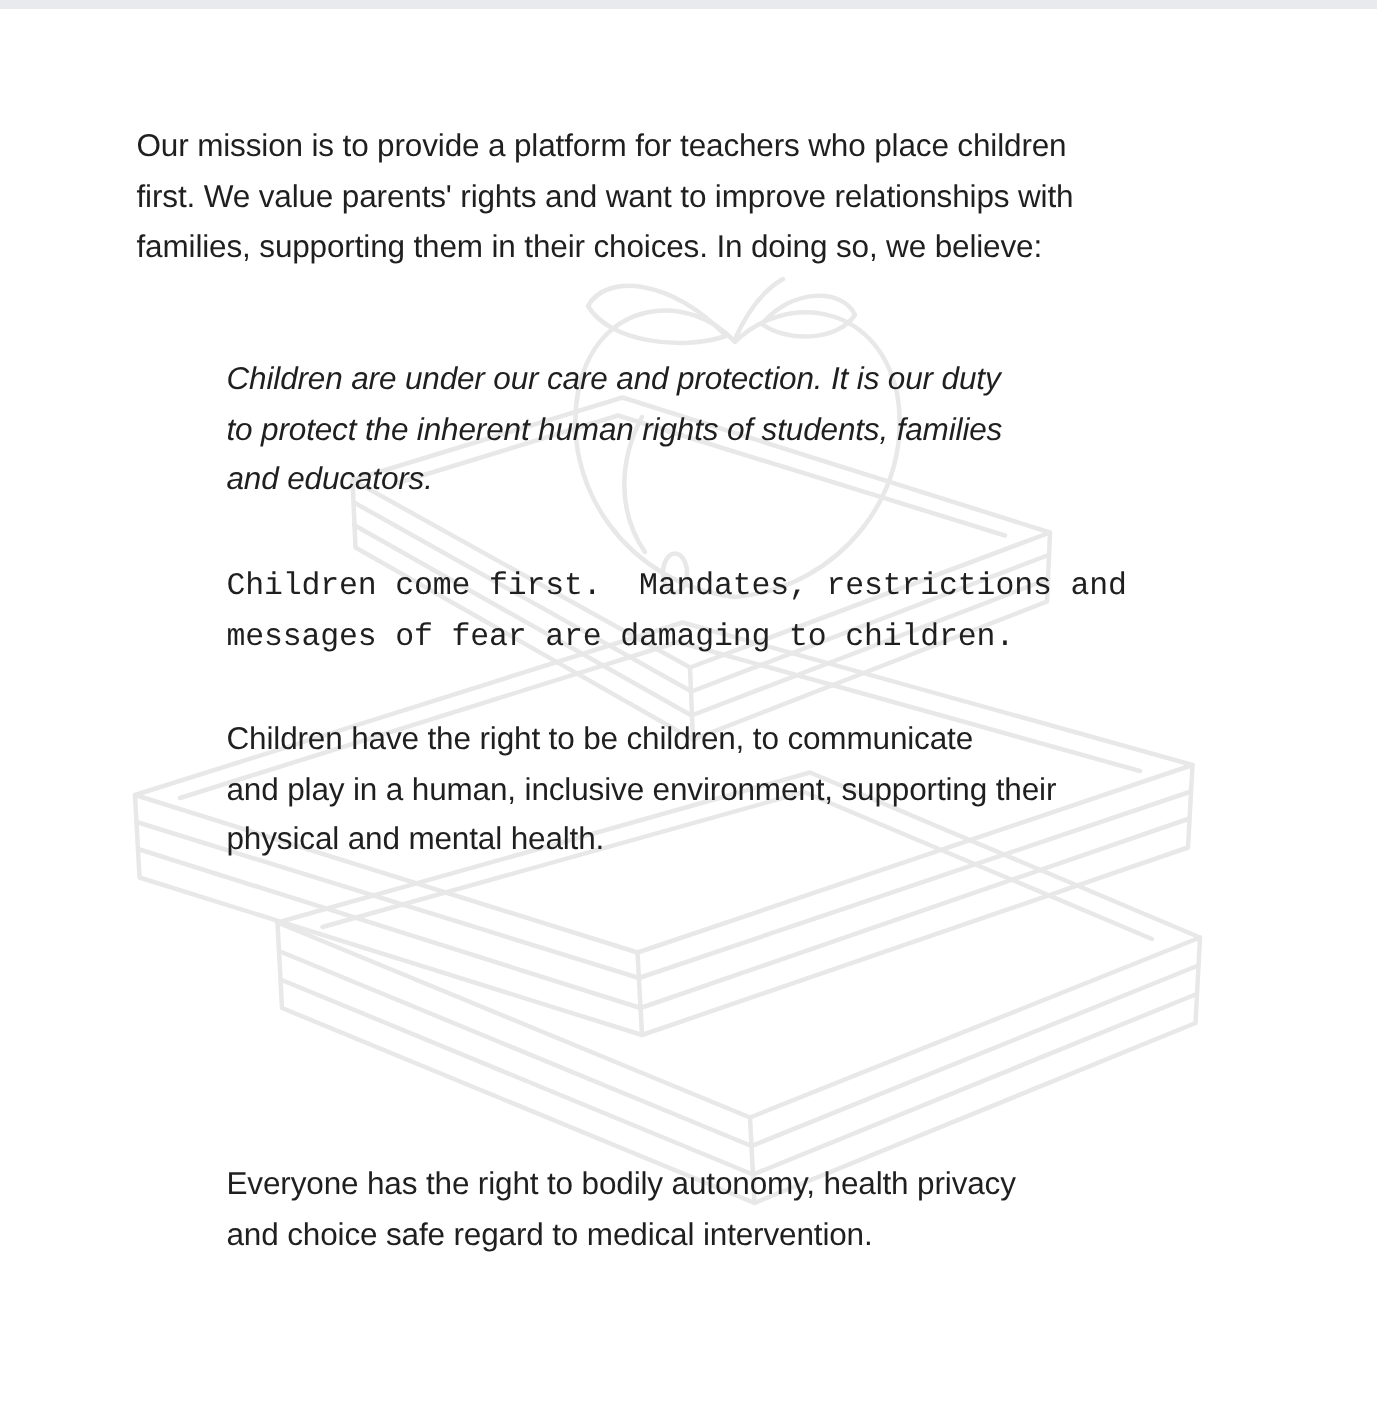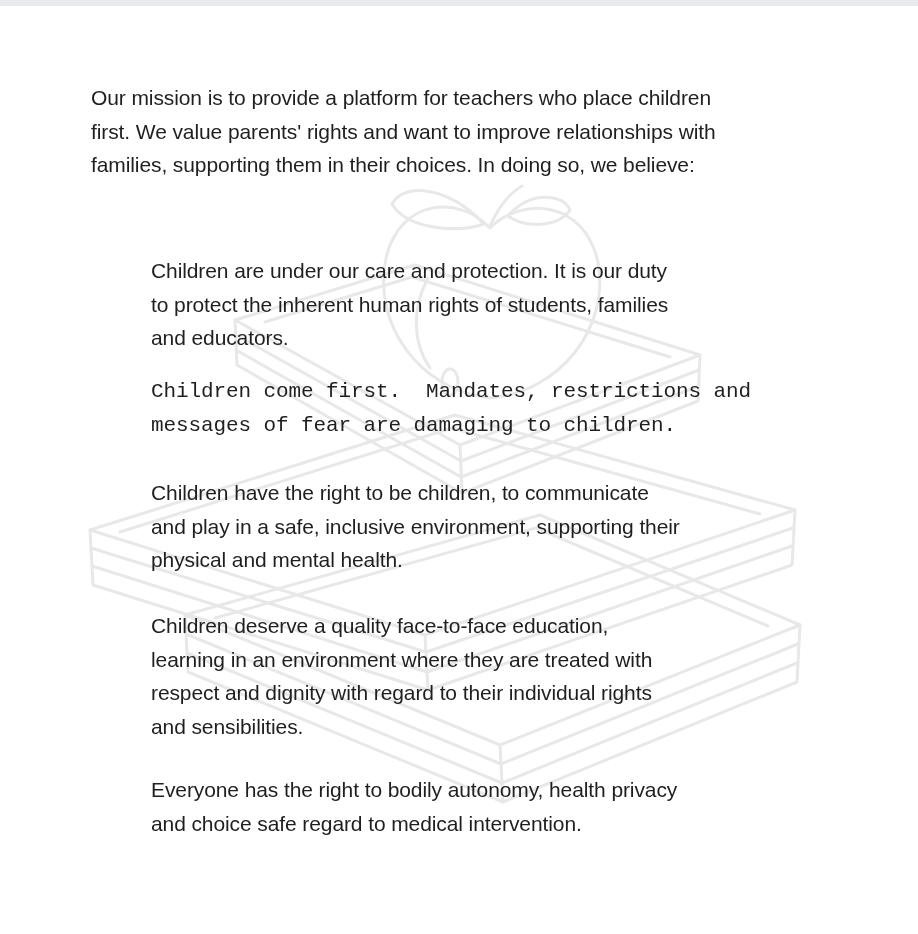--- a/index.html
+++ b/index.html
@@ -60,21 +60,21 @@
   }
   .intro {
     left: 91px;
     top: 81px;
     width: 760px;
   }
   .belief {
     left: 151px;
     width: 660px;
   }
-  .belief-1 { top: 254px; }
+  .belief-1 { top: 236px; font-style: italic; }
   .belief-2 { top: 375px; font-family: Liberation Mono, monospace; }
   .belief-3 { top: 476px; }
   .belief-4 { top: 609px; }
   .belief-5 { top: 773px; }
 </style>
 </head>
 <body>
 
 <div class="top-strip"></div>
 
@@ -125,21 +125,17 @@
 <div class="content">
   <p class="intro">Our mission is to provide a platform for teachers who place children
 first. We value parents' rights and want to improve relationships with
 families, supporting them in their choices. In doing so, we believe:</p>
   <p class="belief belief-1">Children are under our care and protection. It is our duty
 to protect the inherent human rights of students, families
 and educators.</p>
   <p class="belief belief-2">Children come first.  Mandates, restrictions and
 messages of fear are damaging to children.</p>
   <p class="belief belief-3">Children have the right to be children, to communicate
-and play in a safe, inclusive environment, supporting their
+and play in a human, inclusive environment, supporting their
 physical and mental health.</p>
-  <p class="belief belief-4">Children deserve a quality face-to-face education,
-learning in an environment where they are treated with
-respect and dignity with regard to their individual rights
-and sensibilities.</p>
   <p class="belief belief-5">Everyone has the right to bodily autonomy, health privacy
 and choice safe regard to medical intervention.</p>
 </div>
 
 </body></html>

